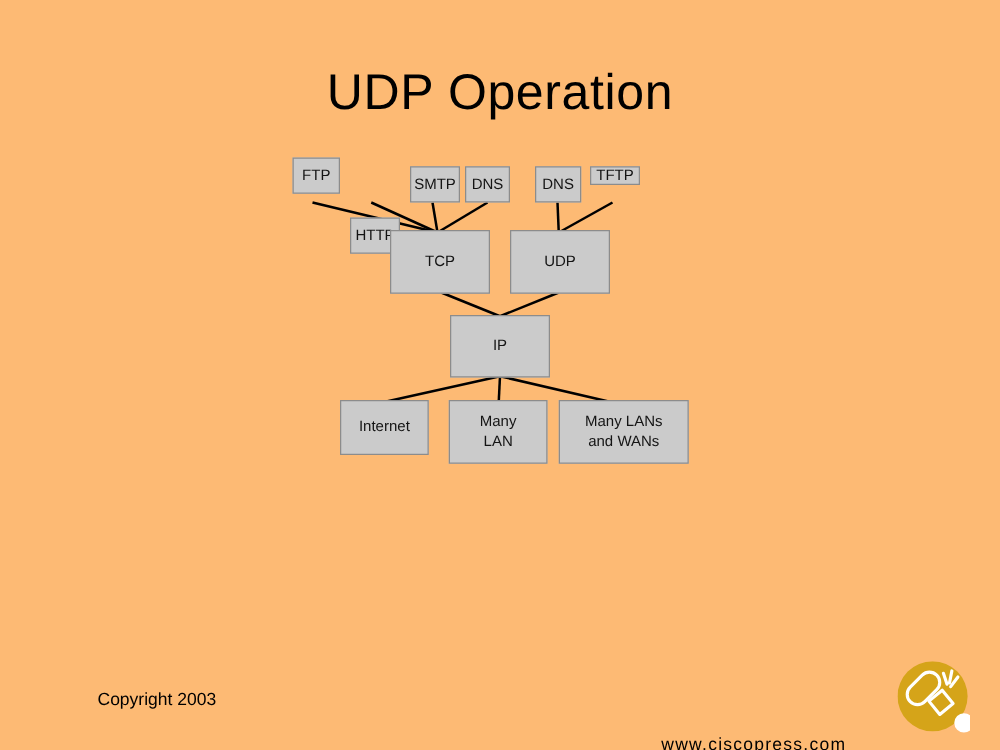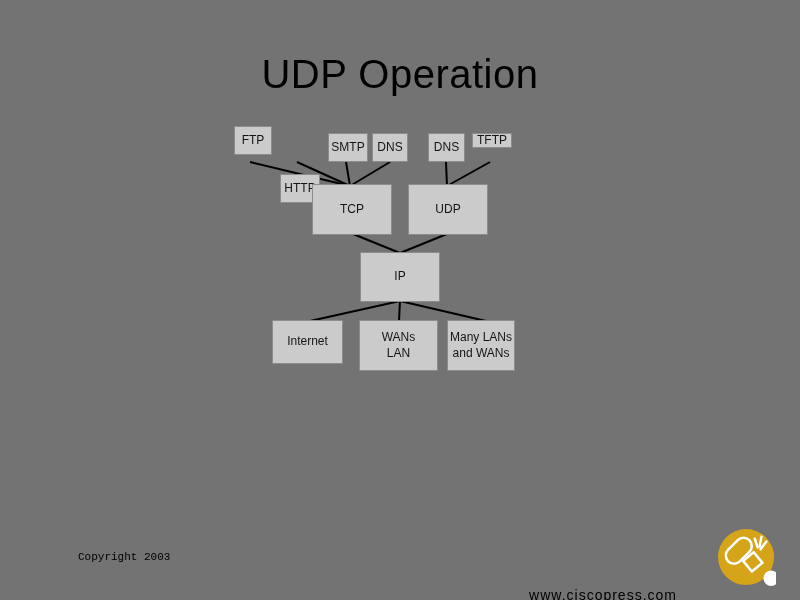--- a/index.html
+++ b/index.html
@@ -1,21 +1,21 @@
 <!DOCTYPE html>
 <html style="--box-fill: #cbcbcb; --box-border: #8c8c8c; --connector: #000000; --title-text: #000000; --logo-gold: #d5a419;"><head>
 <meta charset="utf-8">
 <title>Slide</title>
 <style>
   html, body { margin: 0; padding: 0; background: #ffffff; }
   .slide {
     position: relative;
     width: 800px;
     height: 600px;
-    background: #737373;
+    background: #fdba74;
     overflow: hidden;
     font-family: "Liberation Sans", sans-serif;
   }
   .title {
     position: absolute;
     left: 0; right: 0;
     top: 52px;
     margin: 0;
     text-align: center;
     font-size: 40px;
@@ -55,29 +55,28 @@
   #box-dns2  { left: 428px; top: 133px; width: 37px; height: 29px; }
   #box-tftp  { left: 472px; top: 133px; width: 40px; height: 15px; }
   
   #box-tcp   { left: 312px; top: 184px; width: 80px; height: 51px; }
   #box-udp   { left: 408px; top: 184px; width: 80px; height: 51px; }
   
   #box-ip    { left: 360px; top: 252px; width: 80px; height: 50px; }
   
   #box-internet { left: 272px; top: 320px; width: 71px; height: 44px; }
   #box-yourlan  { left: 359px; top: 320px; width: 79px; height: 51px; }
-  #box-manylans { left: 447px; top: 320px; width: 68px; height: 51px; }
+  #box-manylans { left: 447px; top: 320px; width: 104px; height: 51px; }
 
   .copyright {
     position: absolute;
     left: 78px;
     top: 551px;
-    font-size: 11px;
+    font-size: 14px;
     color: #000000;
-    font-family: Liberation Mono, monospace;
   }
   .website {
     position: absolute;
     right: 123px;
     top: 575px;
     font-size: 14px;
     letter-spacing: 1px;
     color: #000000;
     margin-top: 12px;
   }
@@ -122,21 +121,21 @@
   <div class="pbox" id="box-dns1">DNS</div>
   <div class="pbox" id="box-dns2">DNS</div>
   <div class="pbox" id="box-tftp">TFTP</div>
 
   <div class="pbox" id="box-tcp">TCP</div>
   <div class="pbox" id="box-udp">UDP</div>
 
   <div class="pbox" id="box-ip">IP</div>
 
   <div class="pbox" id="box-internet">Internet</div>
-  <div class="pbox" id="box-yourlan">WANs
+  <div class="pbox" id="box-yourlan">Many
 LAN</div>
   <div class="pbox" id="box-manylans">Many LANs
 and WANs</div>
 
   <div class="copyright">Copyright 2003</div>
   <div class="website">www.ciscopress.com</div>
 
   <svg class="logo" viewBox="0 0 60 60" aria-hidden="true">
     <circle class="logo-circle" cx="29" cy="29" r="29"></circle>
     <g class="logo-art">

